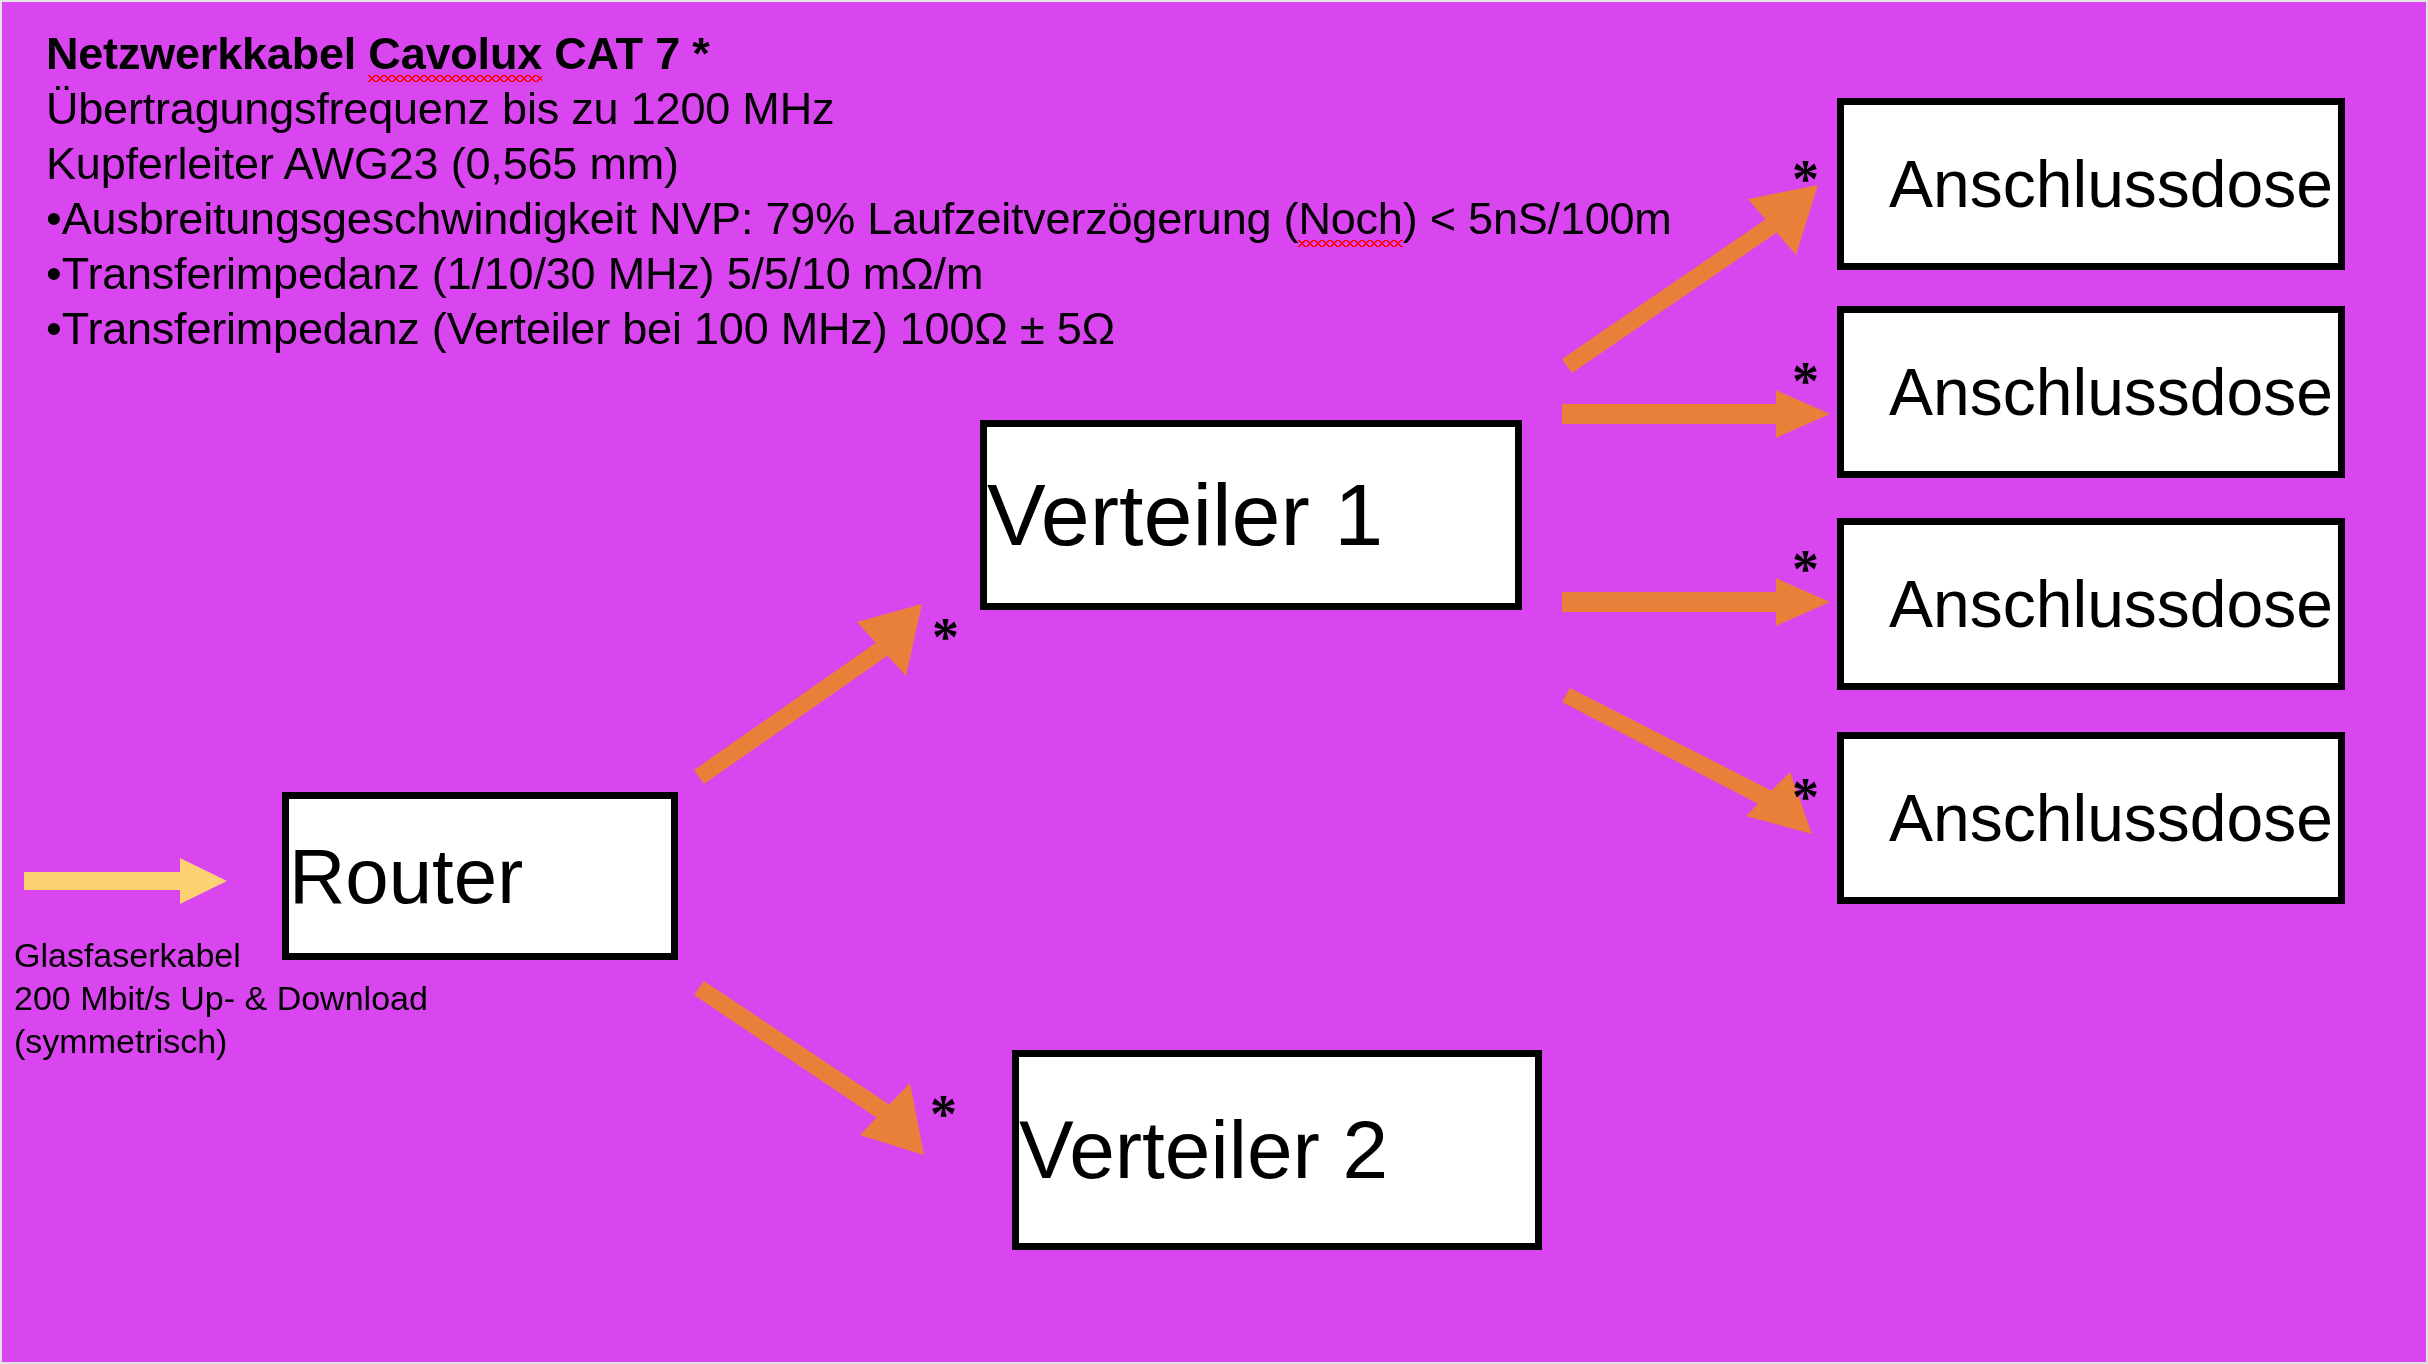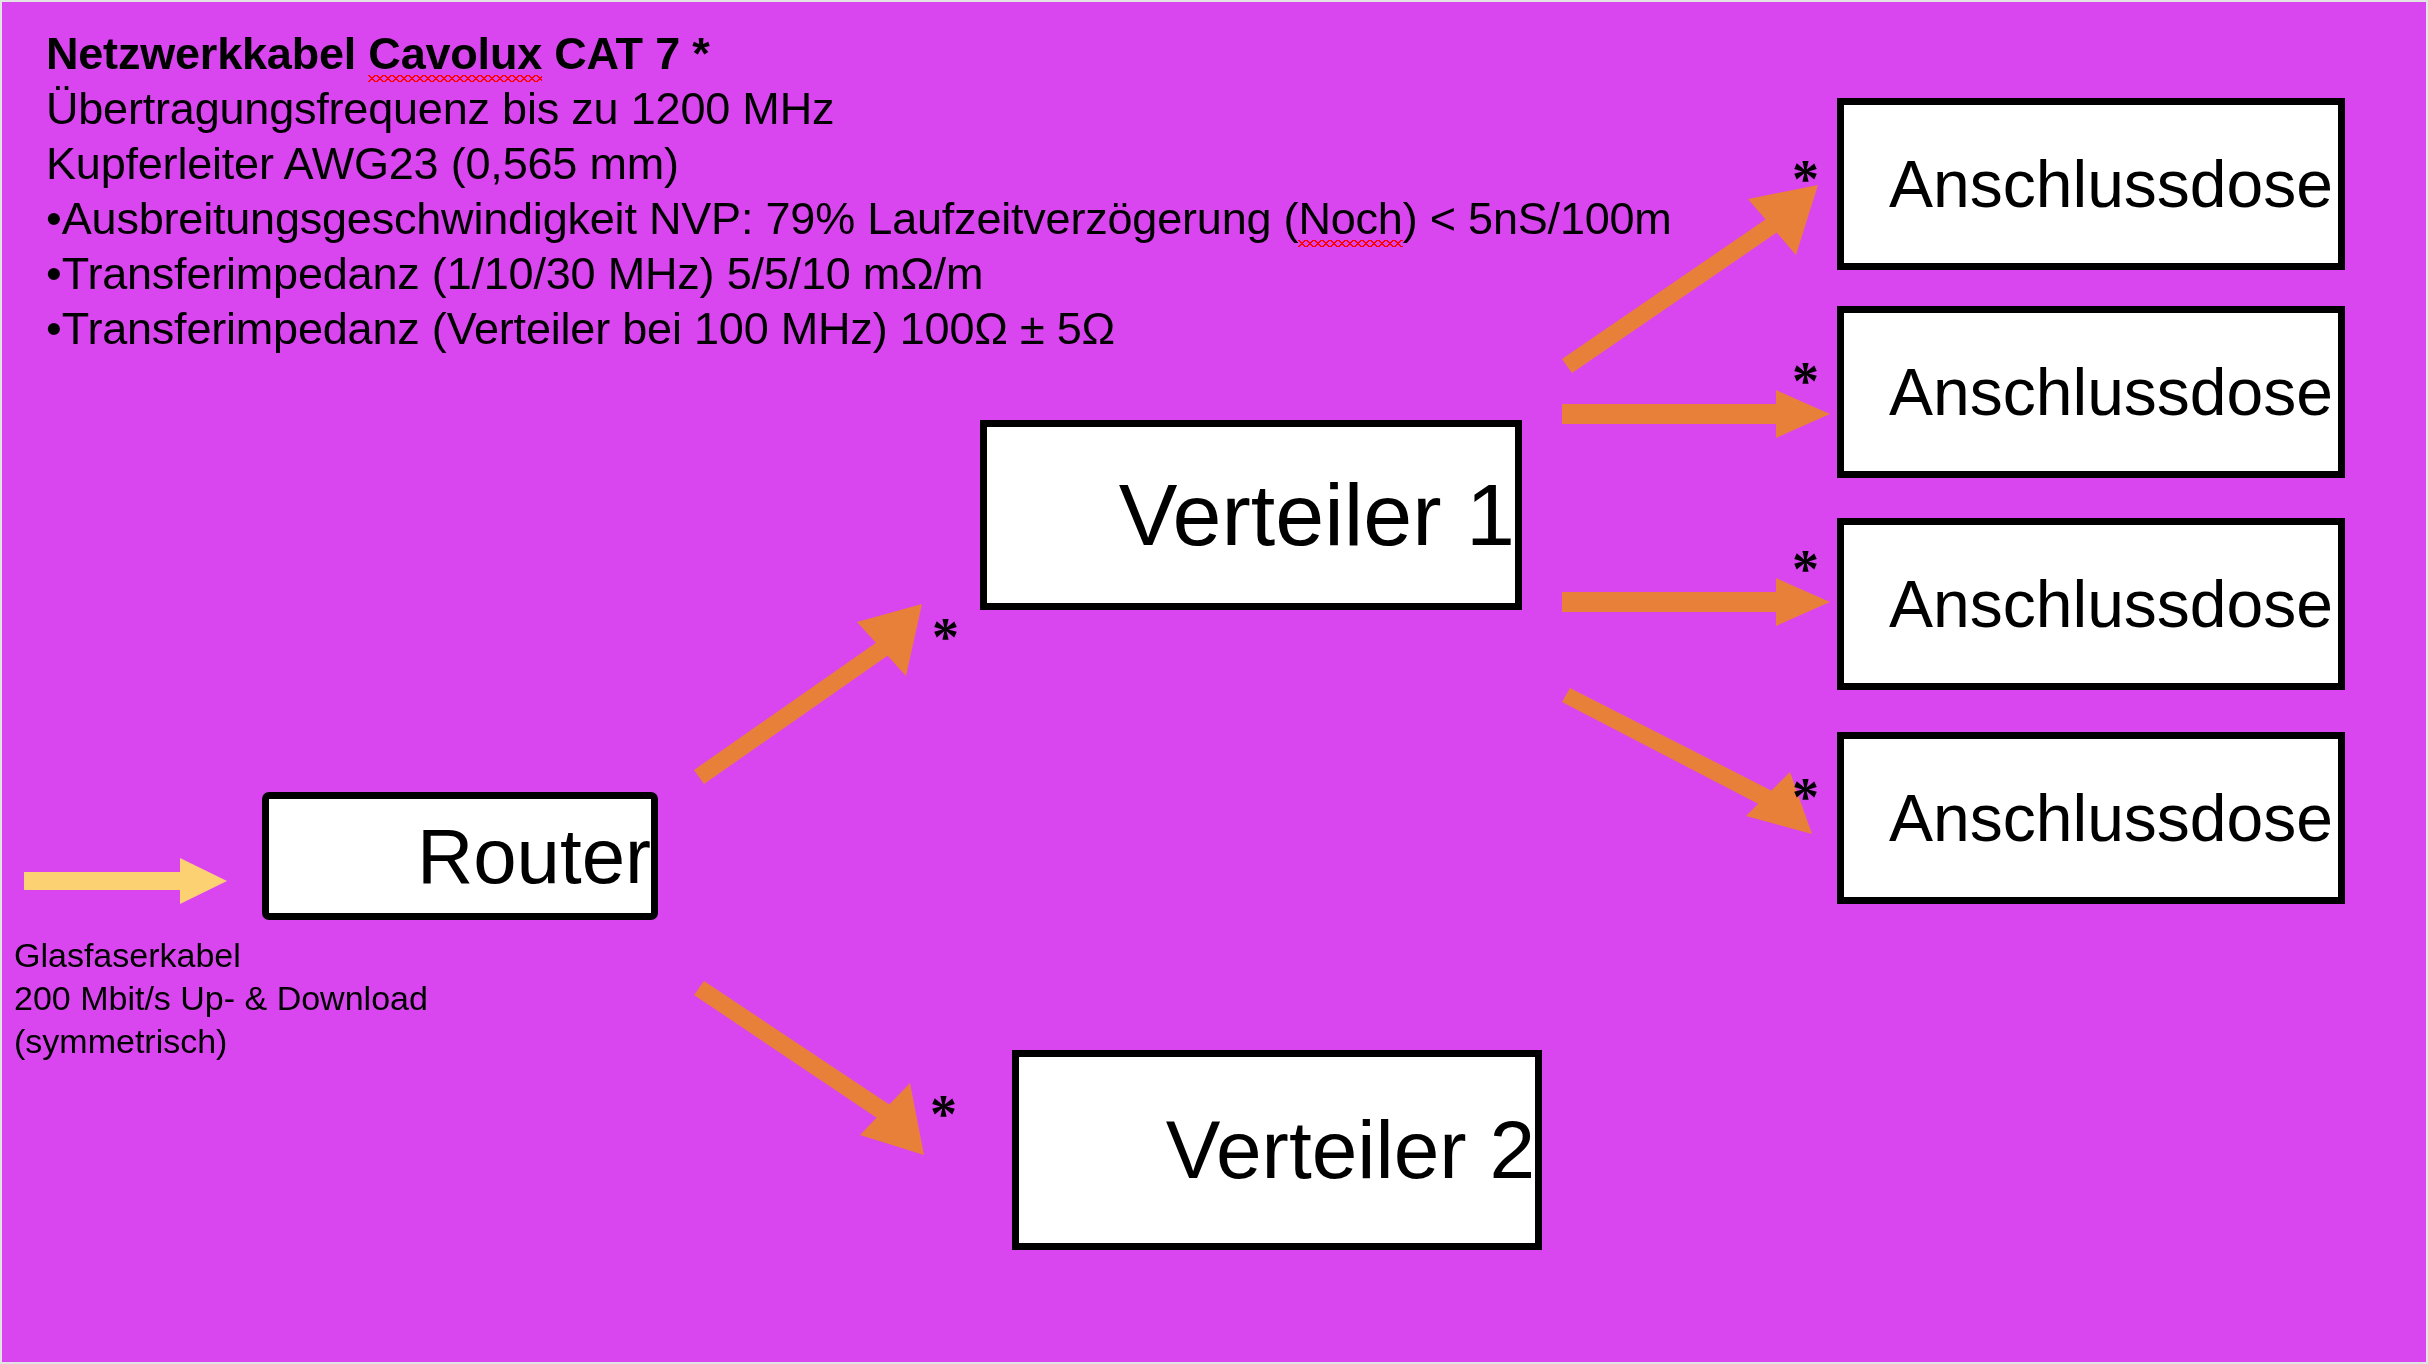--- a/index.html
+++ b/index.html
@@ -54,30 +54,30 @@
   }
 
   
   .node-box {
     position: absolute;
     box-sizing: border-box;
     border: 7px solid #000000;
     background: #ffffff;
     display: flex;
     align-items: center;
-    justify-content: flex-end;
+    justify-content: flex-start;
     color: #000000;
   }
   .node-box .node-label {
     font-size: 78px;
     line-height: 1;
     white-space: nowrap;
   }
 
-  #node-router      { left: 260px;  top: 790px;  width: 396px; height: 128px; border-radius: 7px; }
+  #node-router      { left: 280px;  top: 790px;  width: 396px; height: 168px; }
   #node-verteiler-1 { left: 978px;  top: 418px;  width: 542px; height: 190px; }
   #node-verteiler-2 { left: 1010px; top: 1048px; width: 530px; height: 200px; }
   #node-planung     { left: 1600px; top: 1062px; width: 762px; height: 200px; }
 
   #node-verteiler-1 .node-label { font-size: 88px; }
   #node-verteiler-2 .node-label { font-size: 82px; }
   #node-planung .node-label     { font-size: 76px; }
 
   .dose-box {
     position: absolute;

